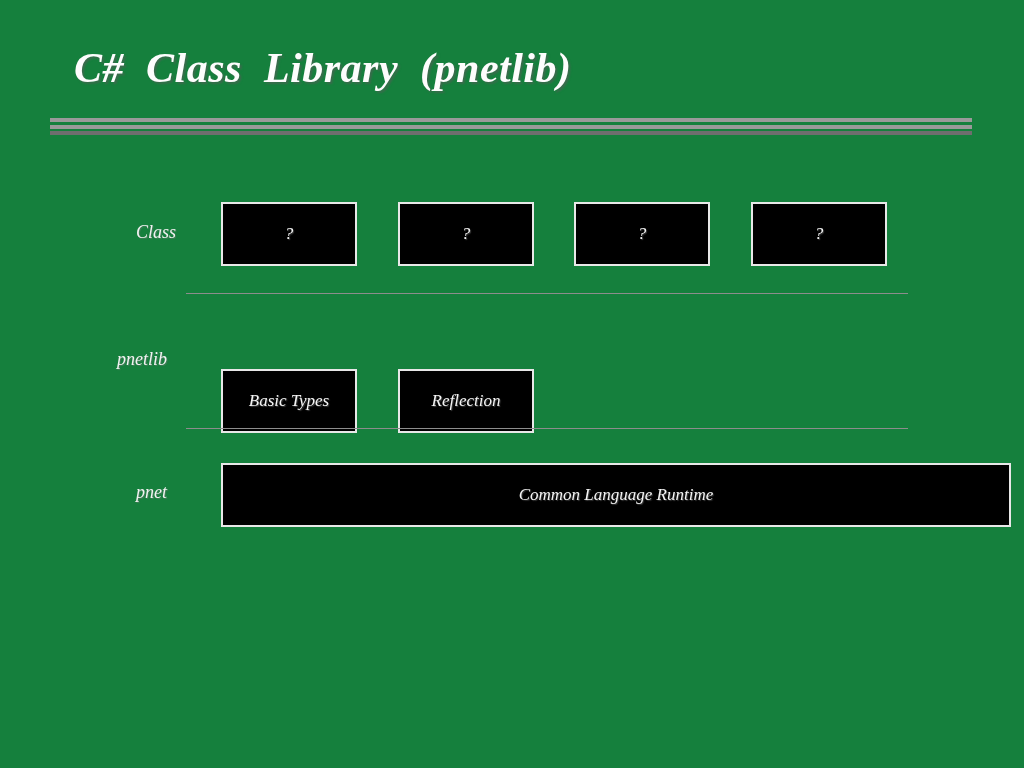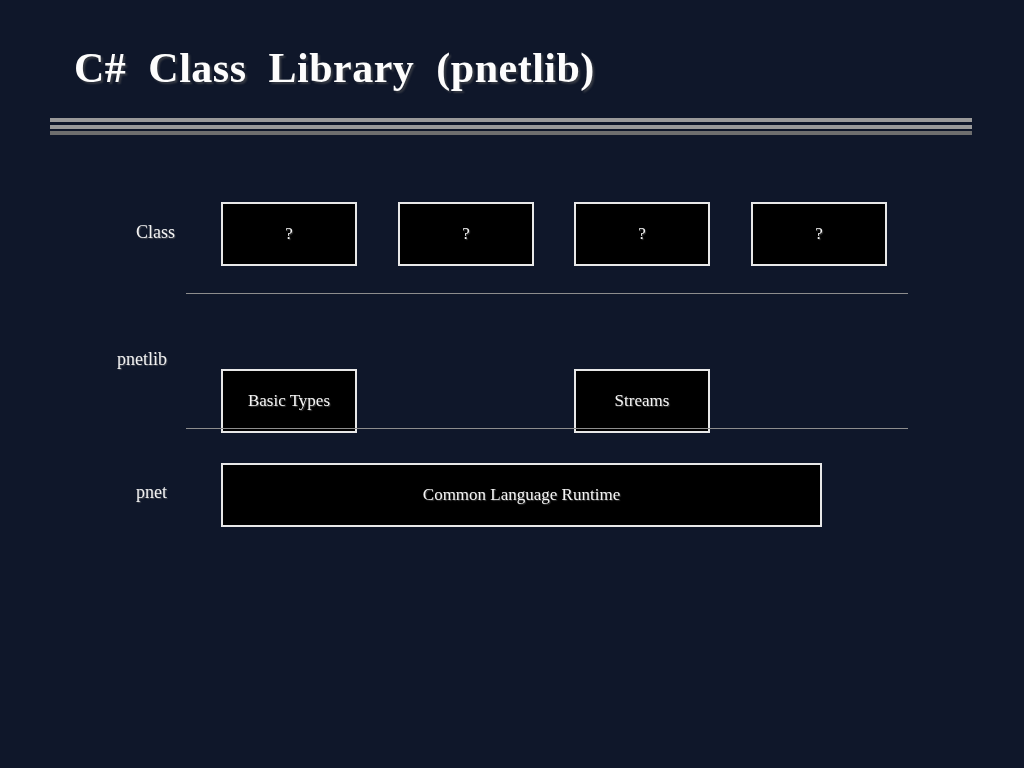--- a/index.html
+++ b/index.html
@@ -15,21 +15,22 @@
     font-family: "Liberation Serif", "DejaVu Serif", serif;
     color: #ffffff;
     position: relative;
   }
 
   .slide {
     position: absolute;
     left: 0; top: 0;
     width: 1024px;
     height: 768px;
-    background: #0f172a;
+    background: #15803d;
+    font-style: italic;
   }
 
   
   .title {
     position: absolute;
     left: 74px;
     top: 44px;
     font-size: 42px;
     font-weight: bold;
     letter-spacing: 0.5px;
@@ -101,21 +102,21 @@
   .cell.r2 { top: 329px; height: 64px; width: 136px; margin-top: 40px; }
   .cell.r2.c1 { left: 221px; }
   .cell.r2.c2 { left: 398px; }
   .cell.r2.c3 { left: 574px; }
   .cell.r2.c4 { left: 751px; }
 
   
   .cell.r3 {
     left: 221px;
     top: 463px;
-    width: 601px;
+    width: 790px;
     height: 64px;
   }
 
   .sep {
     position: absolute;
     left: 186px;
     width: 722px;
     height: 1px;
     background: #8d8d8d;
   }
@@ -142,21 +143,21 @@
     <div class="cell r1 c1">?</div>
     <div class="cell r1 c2">?</div>
     <div class="cell r1 c3">?</div>
     <div class="cell r1 c4">?</div>
 
     <div class="sep s1"></div>
 
     <div class="row-label pnetlib">pnetlib</div>
 
     <div class="cell r2 c1">Basic Types</div>
-    <div class="cell r2 c3">Streams</div>
+    <div class="cell r2 c2">Reflection</div>
 
     <div class="sep s2"></div>
 
     <div class="row-label pnet">pnet</div>
 
     <div class="cell r3">Common Language Runtime</div>
 
   </div>
 </div>
 

